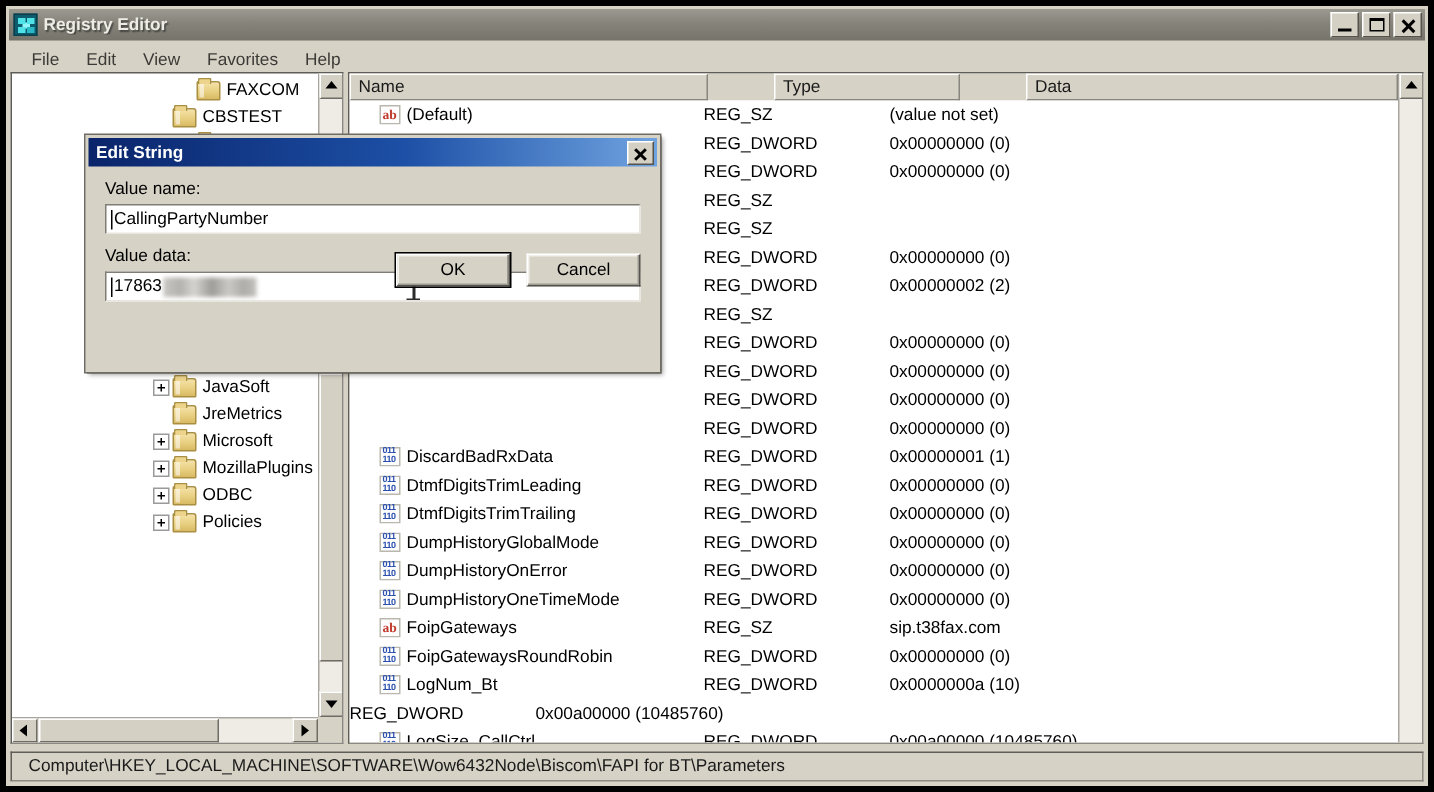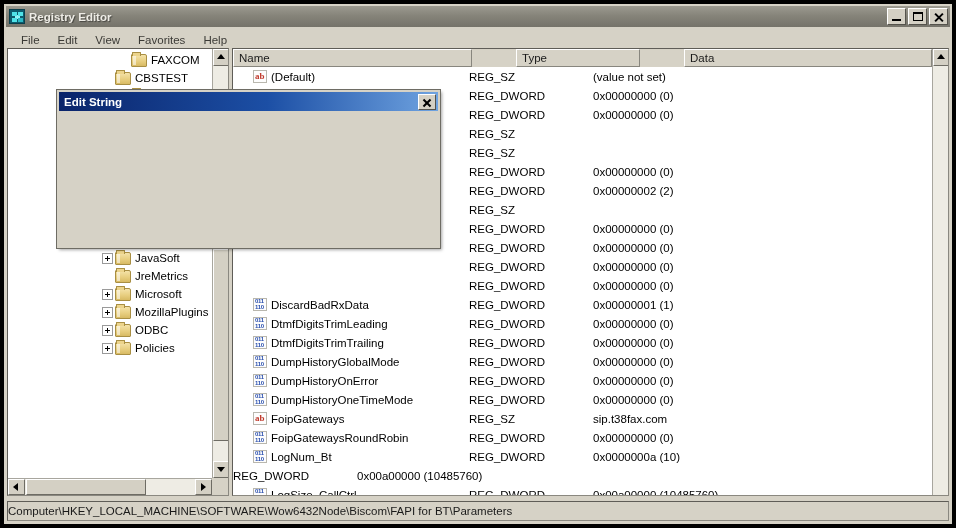--- a/index.html
+++ b/index.html
@@ -202,21 +202,21 @@
     content: "110"; position: absolute; left: 1px; top: 4px;
     font-size: 6px; font-weight: bold; color: #2a4fae; line-height: 8px;
     letter-spacing: -0.3px;
   }
 
   
   .statusbar {
     position: absolute; left: 3px; right: 3px; bottom: 3px; height: 20px;
     background: #d6d2c6;
     border: 1px solid #8a8880; border-top-color: #5f5d57; border-left-color:#5f5d57;
-    display: flex; align-items: center; padding-left: 0;
+    display: flex; align-items: center; padding-left: 11px;
     font-size: 11.5px; color: #1a1a1a; white-space: nowrap; overflow: hidden;
   }
 
   
   .dialog {
     position: absolute; left: 53px; top: 86px; width: 383px; height: 158px;
     background: #d6d2c6;
     border: 2px solid #d6d2c6;
     box-shadow: 1px 1px 0 #4a4840, 2px 2px 3px rgba(0,0,0,.35);
     outline: 1px solid #6e6c64;
@@ -609,15 +609,37 @@
 
   <div class="statusbar">
     <span>Computer\HKEY_LOCAL_MACHINE\SOFTWARE\Wow6432Node\Biscom\FAPI for BT\Parameters</span>
   </div>
 
   <div class="dialog">
     <div class="dlg-title">
       <div class="dlg-title-text">Edit String</div>
       <div class="dlg-close"></div>
     </div>
+    <div class="dlg-body">
+      <div class="fld-label">Value name:</div>
+      <div class="fld-box readonlyish">
+        <span class="caret"></span>
+        <span>CallingPartyNumber</span>
+      </div>
+
+      <div class="fld-label" style="margin-top:9px;">Value data:</div>
+      <div class="fld-box">
+        <span class="caret"></span>
+        <span>17863</span>
+        <span class="redaction"></span>
+        <span class="ibeam">
+            <i></i>
+          </span>
+      </div>
+
+      <div class="dlg-buttons">
+        <div class="dlg-btn default">OK</div>
+        <div class="dlg-btn">Cancel</div>
+      </div>
+    </div>
   </div>
 
 </div>
 
 </body></html>

